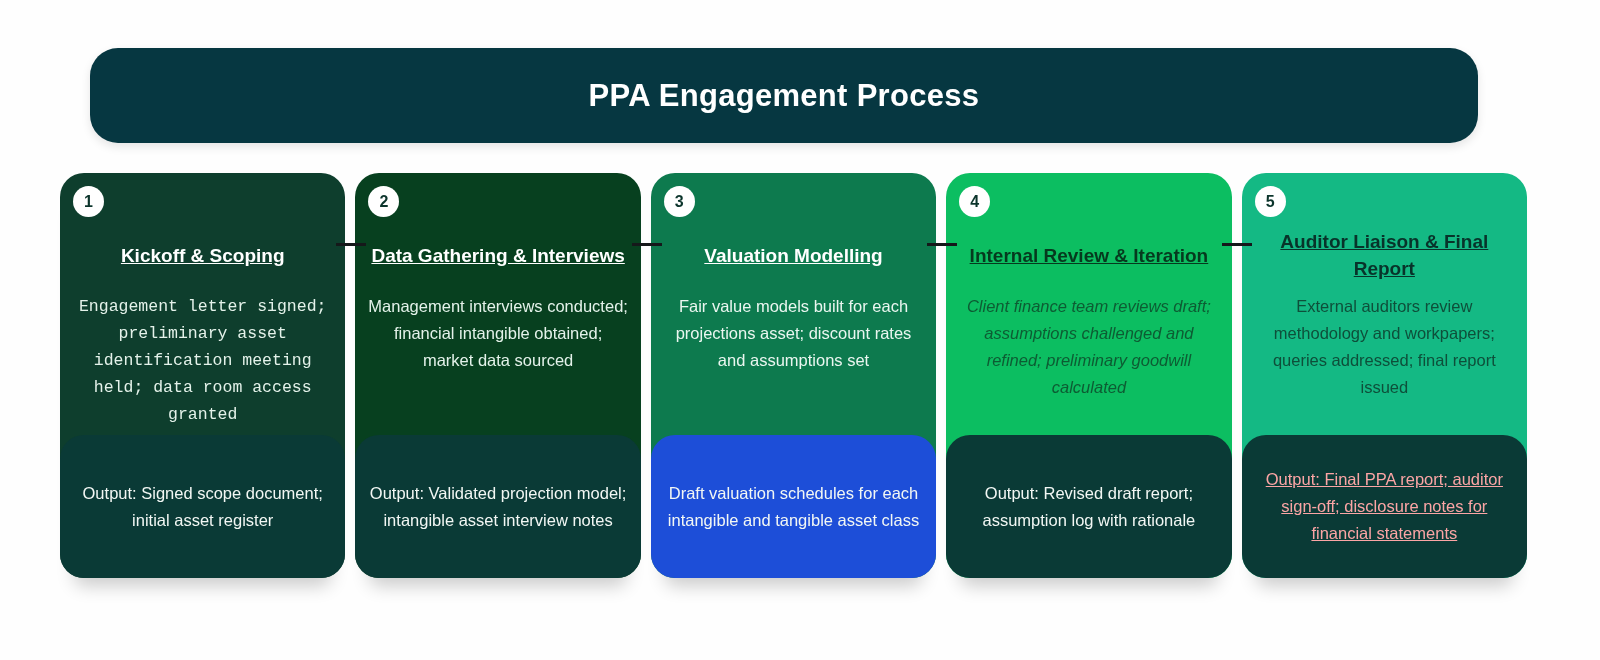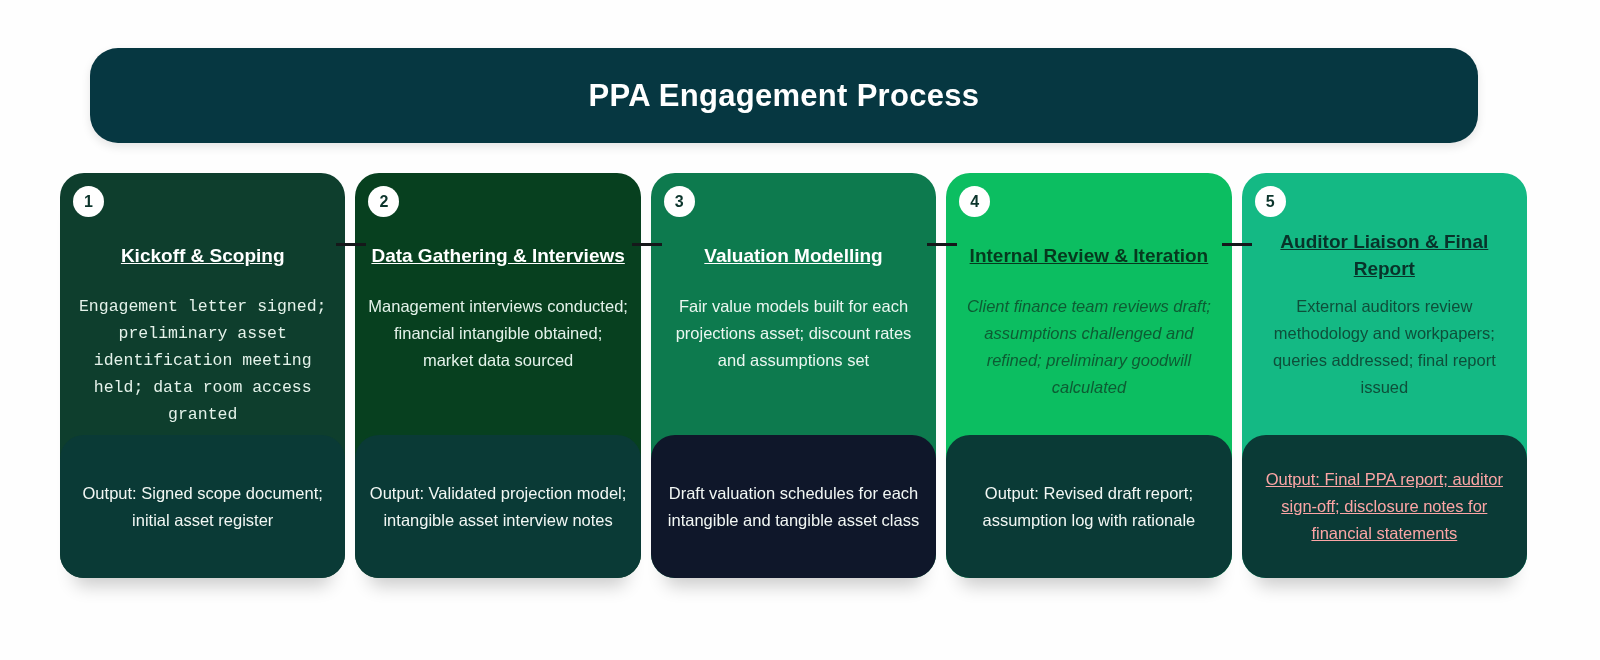--- a/index.html
+++ b/index.html
@@ -110,21 +110,21 @@
       <div class="card-desc" style="color: rgb(228, 242, 234);">Management interviews conducted; financial intangible obtained; market data sourced</div>
       <div class="card-output" style="background: rgb(10, 58, 54); color: rgb(242, 247, 244);">Output: Validated projection model; intangible asset interview notes</div>
     </div>
 
     <div class="card" style="background: rgb(13, 122, 78);">
       <div class="badge" style="background: rgb(255, 255, 255); color: rgb(12, 53, 44);">
         <span>3</span>
       </div>
       <div class="card-title" style="color: rgb(255, 255, 255);">Valuation Modelling</div>
       <div class="card-desc" style="color: rgb(234, 246, 240);">Fair value models built for each projections asset; discount rates and assumptions set</div>
-      <div class="card-output" style="background: #0f172a; color: rgb(242, 247, 244);">Draft valuation schedules for each intangible and tangible asset class</div>
+      <div class="card-output" style="background: #1d4ed8; color: rgb(242, 247, 244);">Draft valuation schedules for each intangible and tangible asset class</div>
     </div>
 
     <div class="card" style="background: rgb(12, 190, 97);">
       <div class="badge" style="background: rgb(255, 255, 255); color: rgb(12, 53, 44);">
         <span>4</span>
       </div>
       <div class="card-title" style="color: rgb(6, 57, 30);">Internal Review &amp; Iteration</div>
       <div class="card-desc" style="color: rgb(13, 92, 51); font-style: italic;">Client finance team reviews draft; assumptions challenged and refined; preliminary goodwill calculated</div>
       <div class="card-output" style="background: rgb(10, 58, 54); color: rgb(242, 247, 244);">Output: Revised draft report; assumption log with rationale</div>
     </div>

